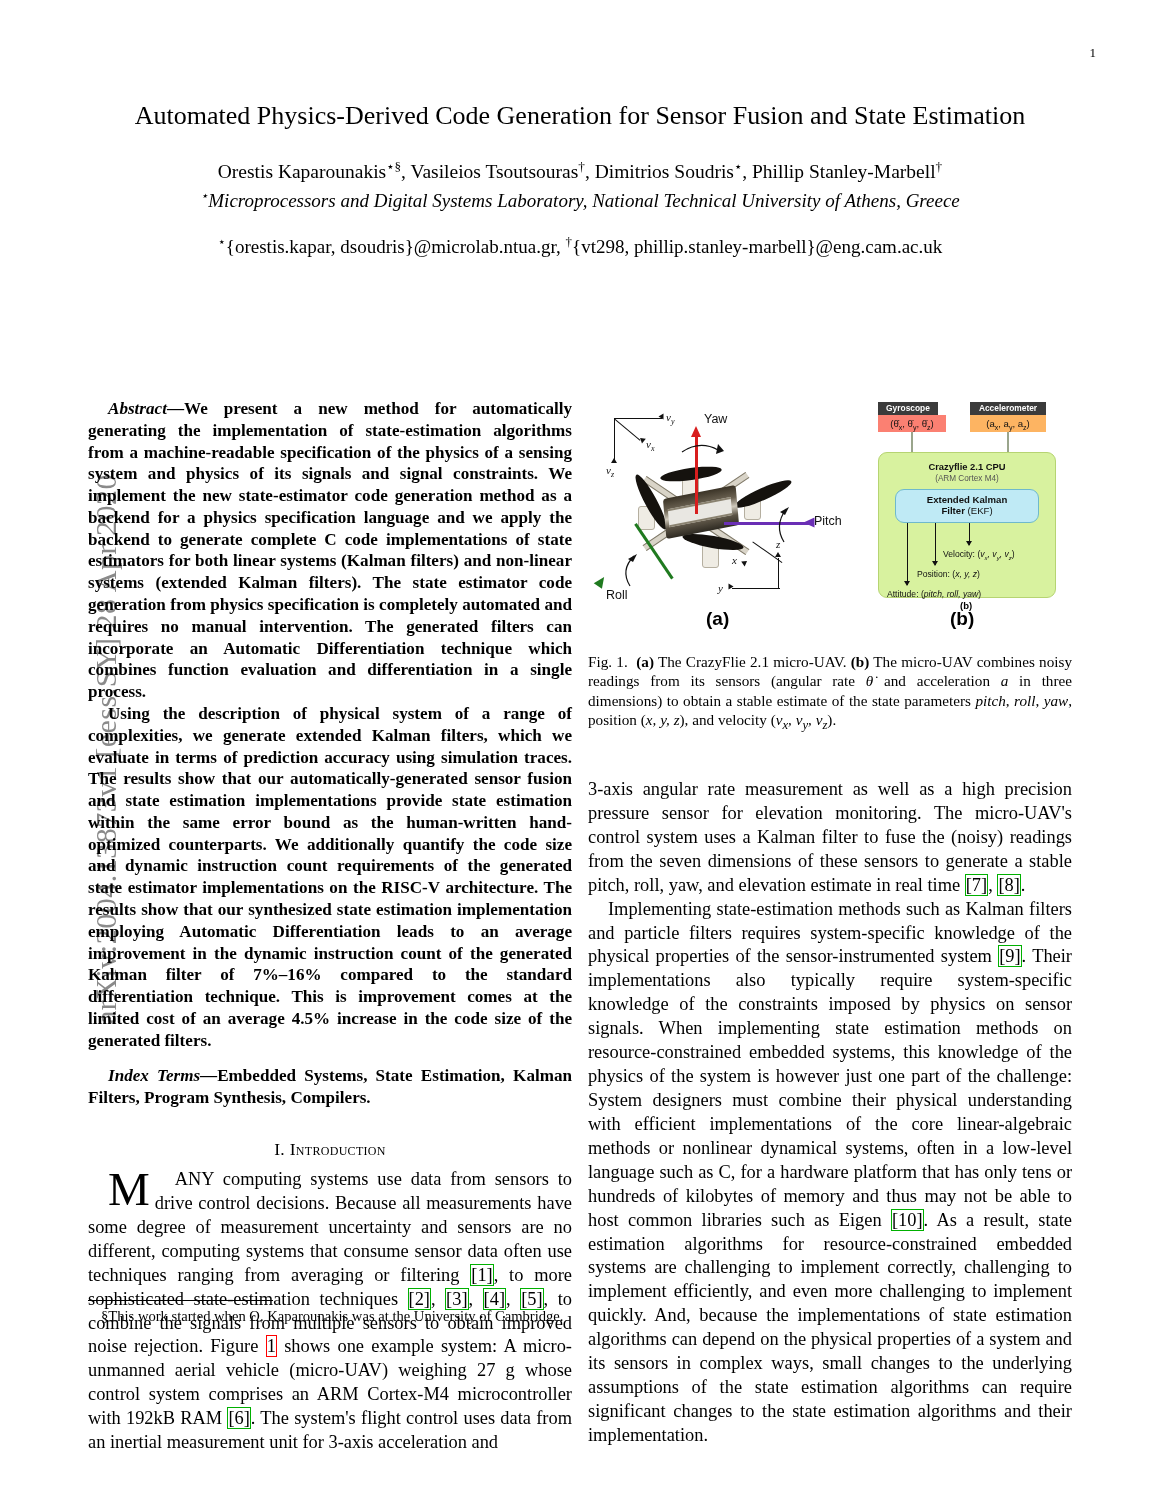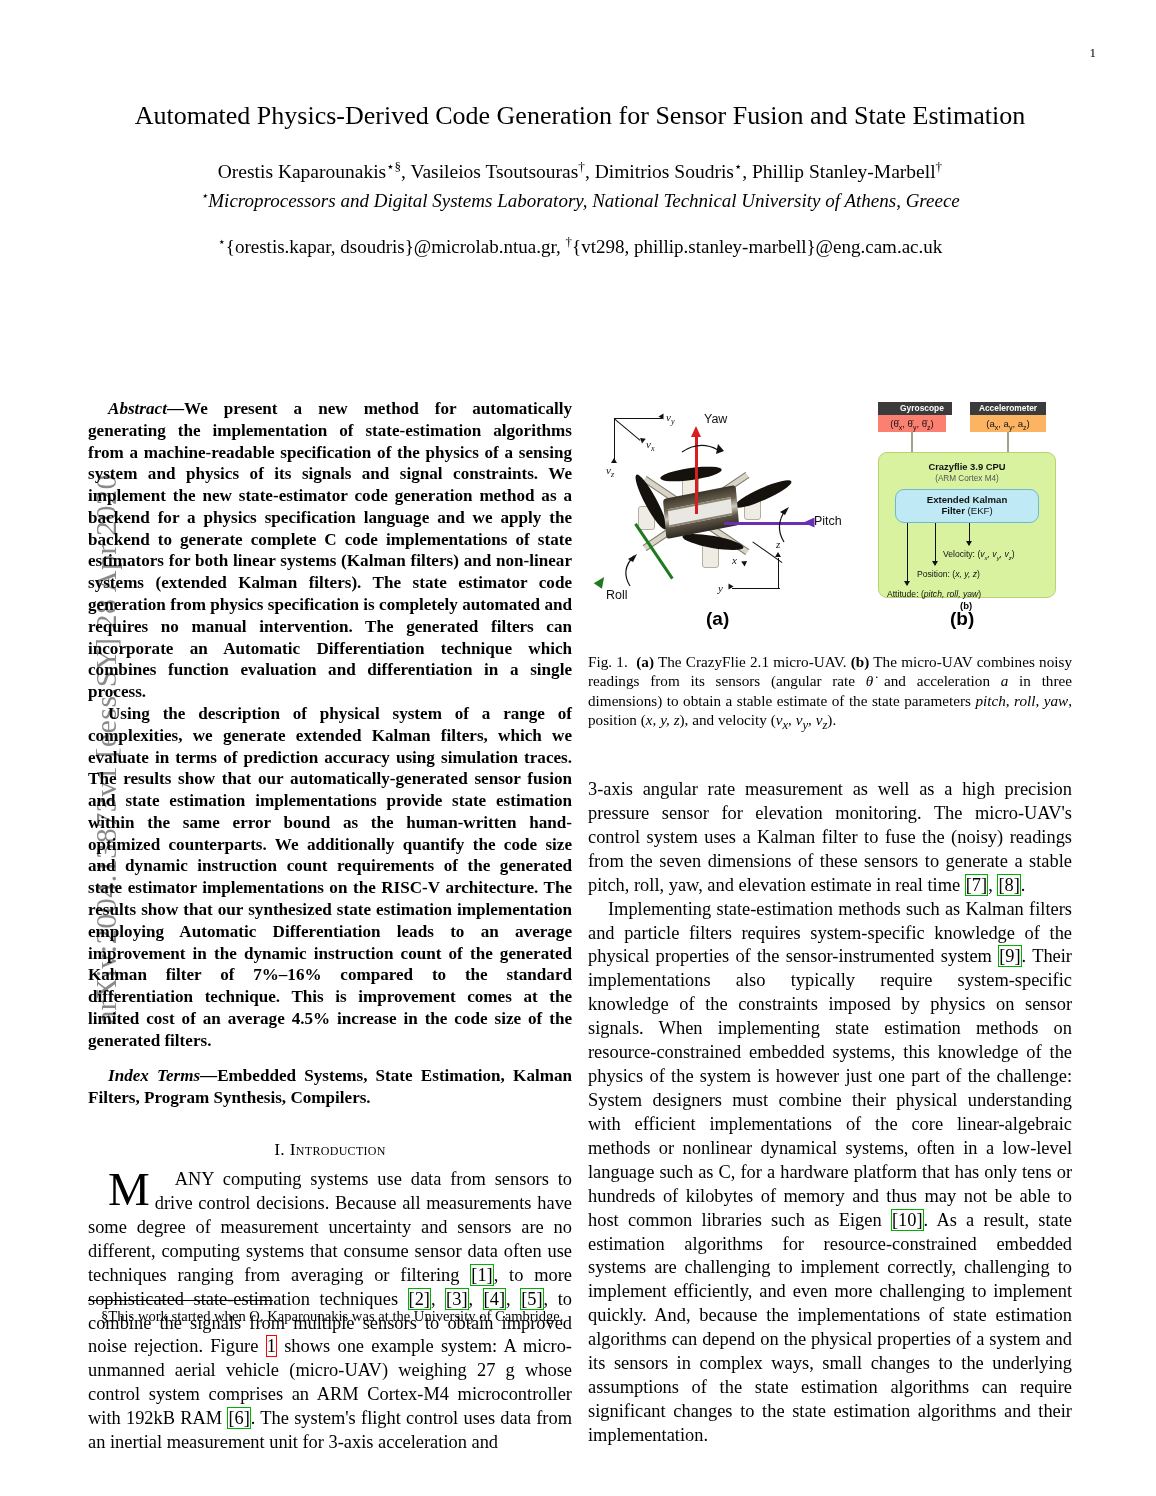--- a/index.html
+++ b/index.html
@@ -463,32 +463,32 @@
         <div class="arrowhead" style="left:136px; top:188px; transform:rotate(-90deg);"></div>
         <div class="ar-lab" style="left:126px; top:186px;">y</div>
 
         <div class="axis-line" style="left:154px; top:166px; width:36px; height:1.4px; transform-origin:right center; transform:rotate(35deg);"></div>
         <div class="arrowhead" style="left:150px; top:164px; transform:rotate(-125deg);"></div>
         <div class="ar-lab" style="left:140px; top:158px;">x</div>
       </div>
 
       <div class="fig-b">
 
-        <div class="sensor-head" style="left:14px; top:6px; width:60px;padding-left:14px;">Gyroscope</div>
+        <div class="sensor-head" style="left:14px; top:6px; width:60px;">Gyroscope</div>
         <div class="sensor-body" style="left:14px; top:19px; width:68px; background:#fb8072;">(θ̇<sub style="font-size:7px">x</sub>, θ̇<sub style="font-size:7px">y</sub>, θ̇<sub style="font-size:7px">z</sub>)</div>
         <div class="conn conn-gray" style="left:47px; top:36px; height:46px;"></div>
         <div class="arrowhead arrowhead-gray" style="left:43px; top:78px;"></div>
 
         <div class="sensor-head" style="left:106px; top:6px; width:76px;">Accelerometer</div>
         <div class="sensor-body" style="left:106px; top:19px; width:76px; background:#fdb462;">(a<sub style="font-size:7px">x</sub>, a<sub style="font-size:7px">y</sub>, a<sub style="font-size:7px">z</sub>)</div>
         <div class="conn conn-gray" style="left:143px; top:36px; height:46px;"></div>
         <div class="arrowhead arrowhead-gray" style="left:139px; top:78px;"></div>
 
         <div class="cpu-panel" style="left:14px; top:56px; width:176px; height:144px;">
-          <div class="cpu-title" style="top:8px;">Crazyflie 3.9 CPU</div>
+          <div class="cpu-title" style="top:8px;">Crazyflie 2.1 CPU</div>
           <div class="cpu-sub" style="top:21px;">(ARM Cortex M4)</div>
 
           <div class="ekf-box" style="left:16px; top:36px; width:144px; height:34px; padding-top:4px; box-sizing:border-box;">
             <div class="ekf-l1">Extended Kalman</div>
             <div class="ekf-l2"><b>Filter</b><span> (EKF)</span></div>
           </div>
 
           <div class="conn" style="left:90px; top:70px; height:22px;"></div>
           <div class="arrowhead" style="left:87px; top:88px;"></div>
           <div class="out-lab" style="left:64px; top:96px;">Velocity: (<i>v<sub style="font-size:6px">x</sub>, v<sub style="font-size:6px">y</sub>, v<sub style="font-size:6px">z</sub></i>)</div>

